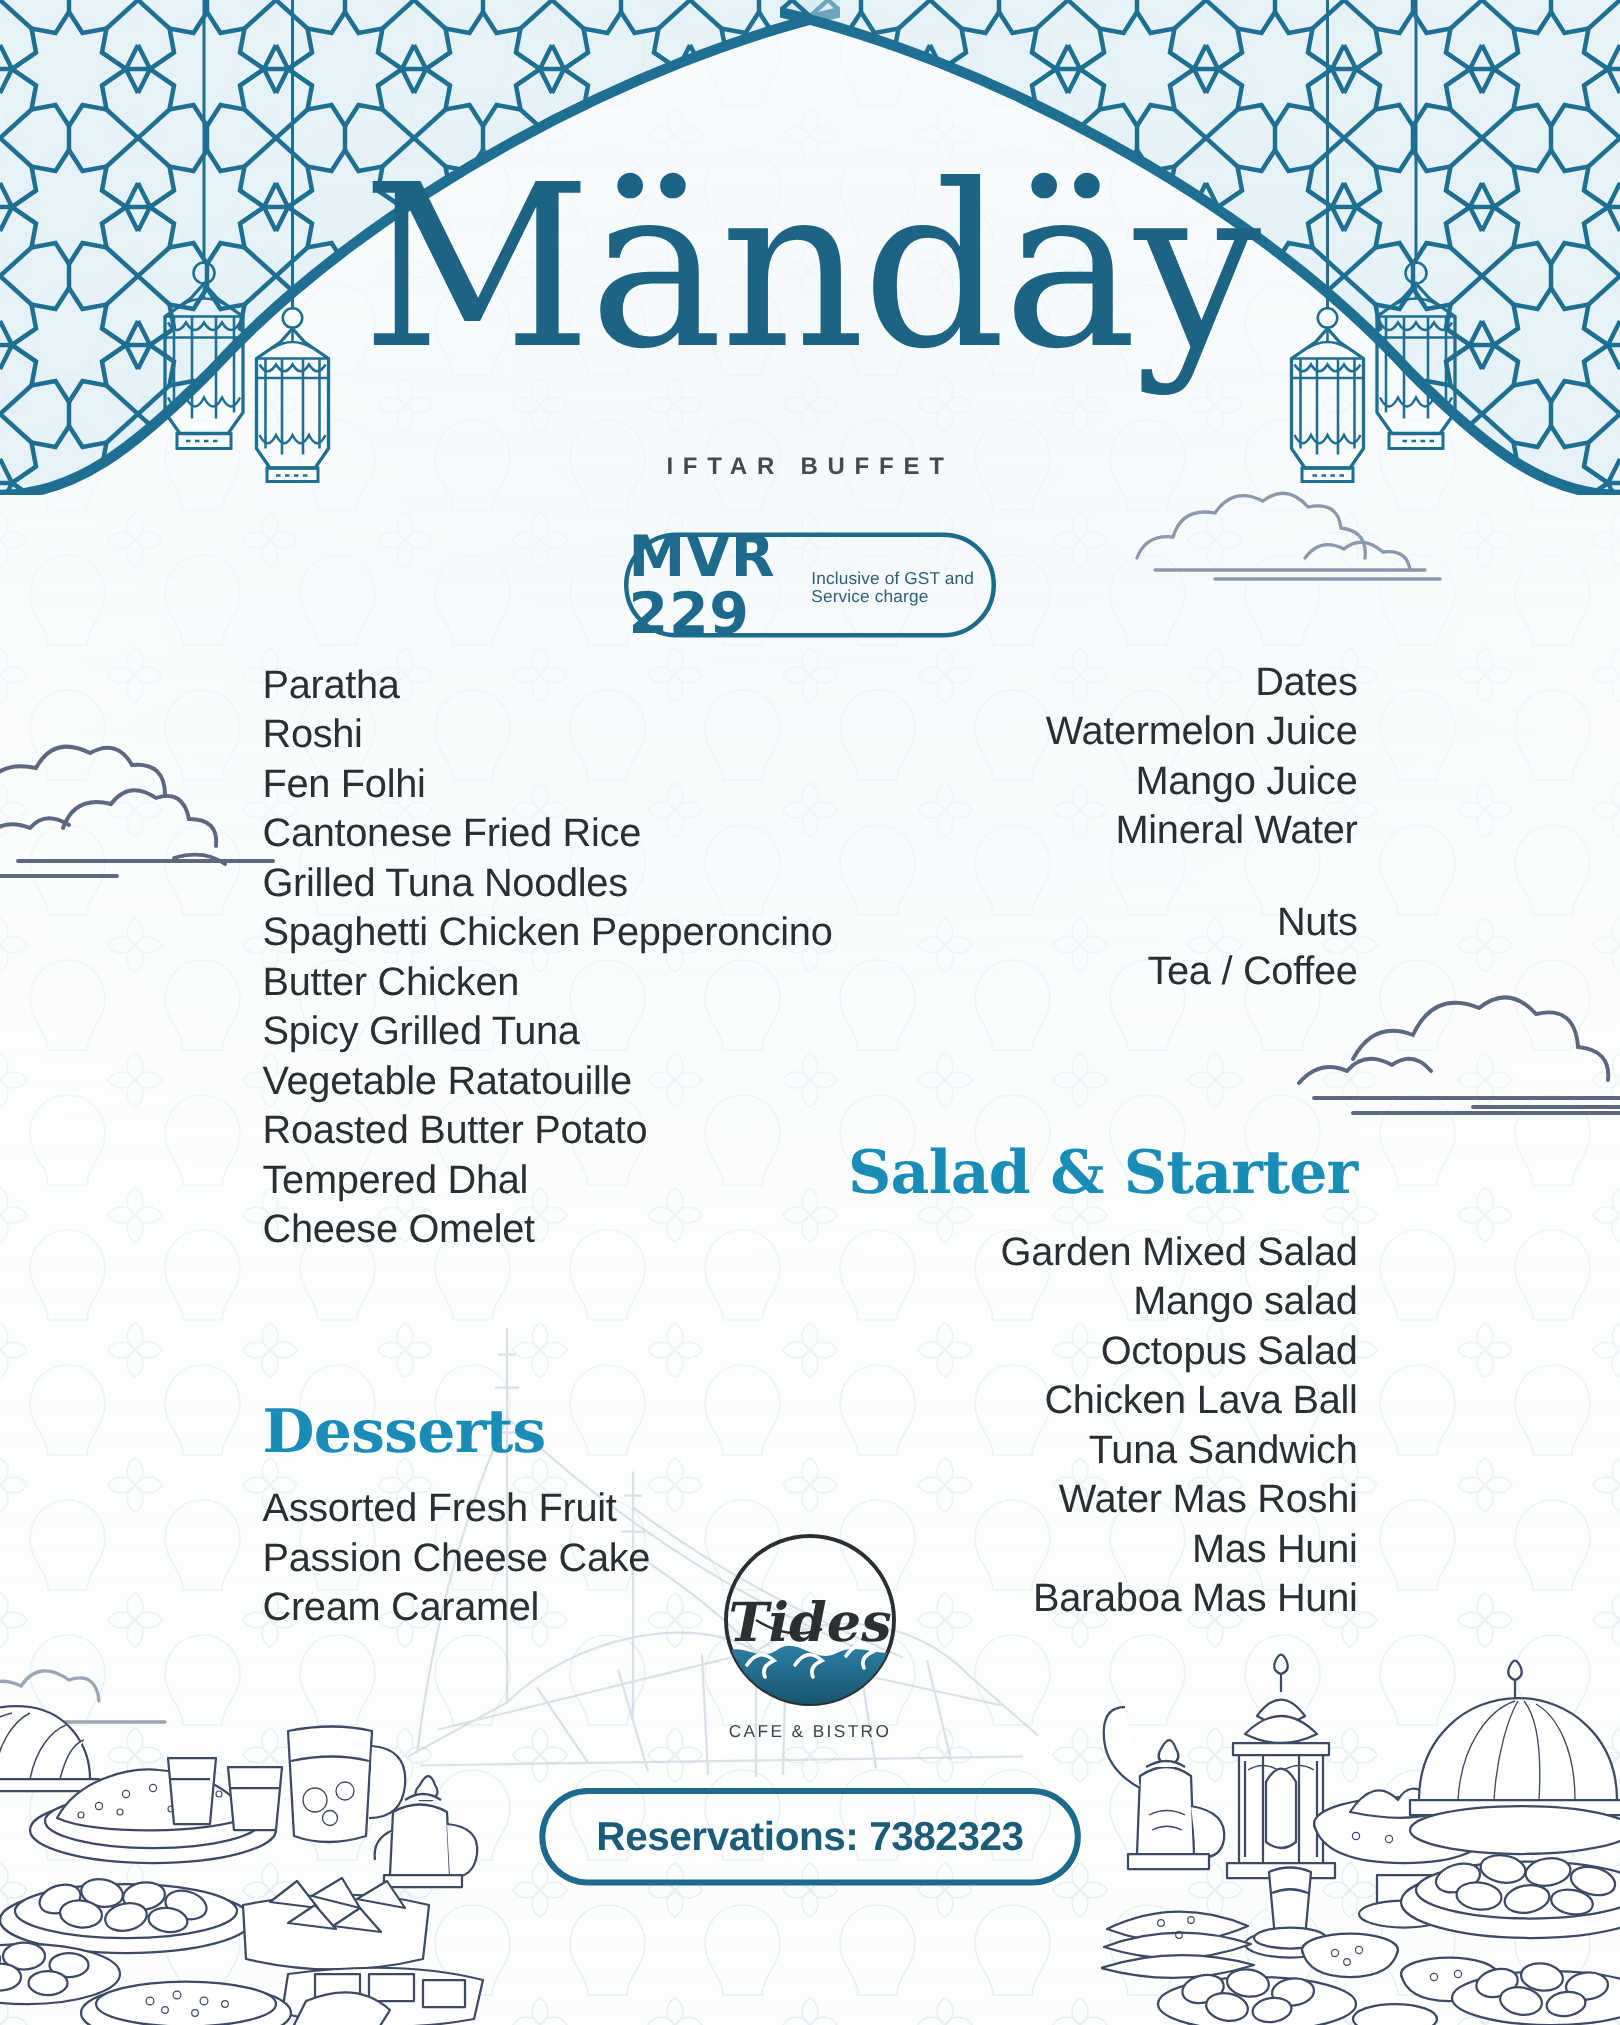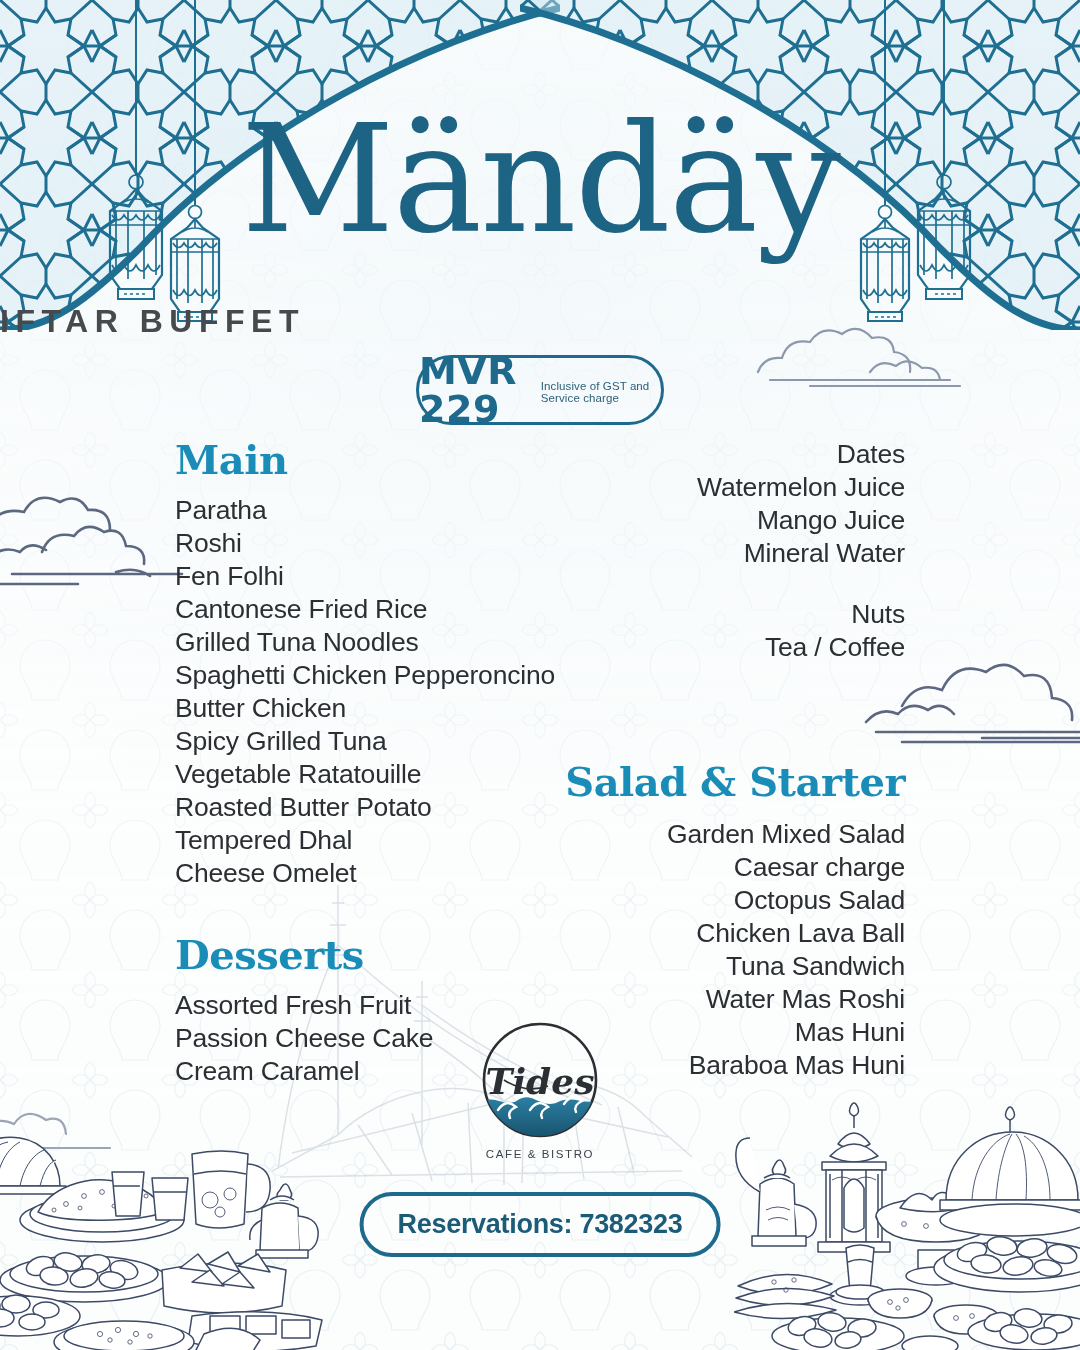--- a/index.html
+++ b/index.html
@@ -31,22 +31,22 @@
   
   .brand{
     position:absolute;left:0;right:0;top:104px;text-align:center;
     font-family:"DejaVu Serif", serif;
     font-size:150px;line-height:1;
     color:#1d6383;
     font-weight:400;
     letter-spacing:-2px;
   }
   .sub{
-    position:absolute;left:0;right:0;top:303px;text-align:left;
-    font-size:32px;letter-spacing:6.5px;font-weight:700;color:#474a4d;
+    position:absolute;left:0;right:0;top:303px;text-align:center;
+    font-size:16px;letter-spacing:6.5px;font-weight:700;color:#474a4d;
   }
   .price-badge{
     position:absolute;left:50%;transform:translateX(-50%);
     top:355px;width:242px;height:64px;
     border:3.5px solid #1d6a8c;border-radius:36px;
     display:flex;flex-direction:row;align-items:center;justify-content:center;
     background:transparent;
   }
   .price-main{
     font-family:"DejaVu Sans", sans-serif;
@@ -275,21 +275,20 @@
 
   <div class="brand">Mändäy</div>
   <div class="sub">IFTAR BUFFET</div>
 
   <div class="price-badge">
     <div class="price-main">MVR 229</div>
     <div class="price-note">Inclusive of GST and Service charge</div>
   </div>
 
   <div class="col-left">
-    <div class="section-head">Main</div>
     <div>
       <div class="menu-item">Paratha</div>
       <div class="menu-item">Roshi</div>
       <div class="menu-item">Fen Folhi</div>
       <div class="menu-item">Cantonese Fried Rice</div>
       <div class="menu-item">Grilled Tuna Noodles</div>
       <div class="menu-item">Spaghetti Chicken Pepperoncino</div>
       <div class="menu-item">Butter Chicken</div>
       <div class="menu-item">Spicy Grilled Tuna</div>
       <div class="menu-item">Vegetable Ratatouille</div>
@@ -319,21 +318,21 @@
     <div class="group">
       <div class="menu-item">Nuts</div>
       <div class="menu-item">Tea / Coffee</div>
     </div>
   </div>
 
   <div class="salad">
     <div class="section-head">Salad &amp; Starter</div>
     <div>
       <div class="menu-item">Garden Mixed Salad</div>
-      <div class="menu-item">Caesar charge</div>
+      <div class="menu-item">Mango salad</div>
       <div class="menu-item">Octopus Salad</div>
       <div class="menu-item">Chicken Lava Ball</div>
       <div class="menu-item">Tuna Sandwich</div>
       <div class="menu-item">Water Mas Roshi</div>
       <div class="menu-item">Mas Huni</div>
       <div class="menu-item">Baraboa Mas Huni</div>
     </div>
   </div>
 
   <div class="logo">

